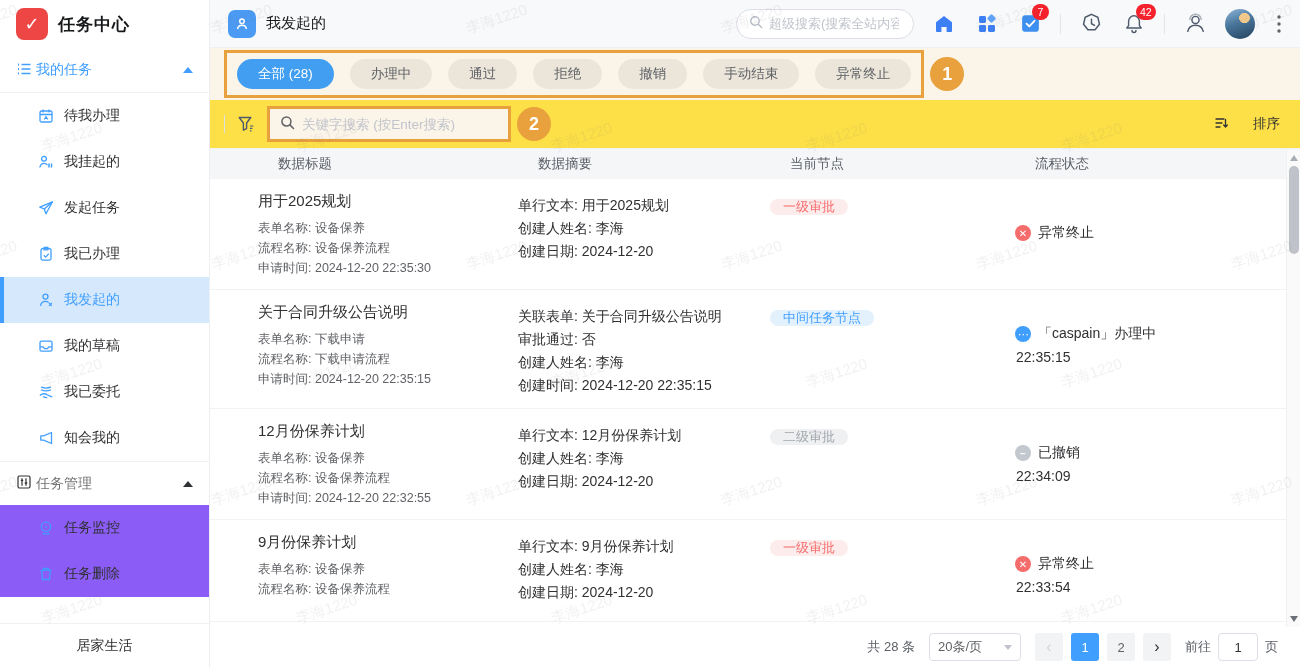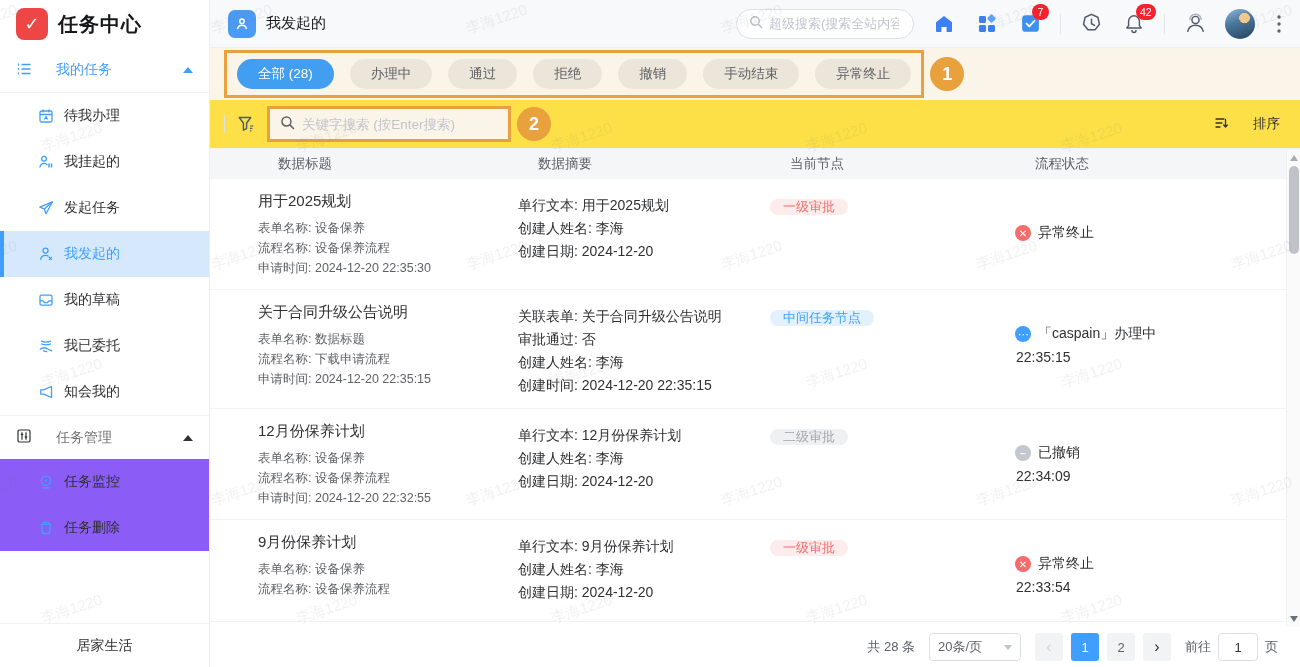--- a/index.html
+++ b/index.html
@@ -8,22 +8,22 @@
   .app { position:relative; width:1300px; height:667px; overflow:hidden; background:#fff; }
 
   
   .wm-layer { position:absolute; inset:0; z-index:60; pointer-events:none; overflow:hidden; }
   .wm { position:absolute; font-size:15px; color:rgba(120,120,120,.10); transform:rotate(-18deg); white-space:nowrap; }
 
   
   .sidebar { position:absolute; left:0; top:0; bottom:0; width:210px; background:#fff; border-right:1px solid #ECEEF1; z-index:5; display:flex; flex-direction:column; }
   .logo-row { display:flex; align-items:center; gap:10px; height:48px; padding-left:16px; flex:0 0 auto; }
   .logo-badge { width:32px; height:32px; border-radius:8px; background:#EE4545; display:flex; align-items:center; justify-content:center; color:#fff; font-size:18px; font-weight:bold; }
-  .logo-title { font-size:20px; font-weight:bold; color:#17181A; letter-spacing:1px; }
-  .sb-group-hd { display:flex; align-items:center; height:44px; padding:0 16px; gap:24px; font-size:14px; flex:0 0 auto; }
+  .logo-title { font-size:17px; font-weight:bold; color:#17181A; letter-spacing:1px; }
+  .sb-group-hd { display:flex; align-items:center; height:44px; padding:0 16px; gap:4px; font-size:14px; flex:0 0 auto; }
   .sb-group-hd.blue { color:#409EFF; }
   .sb-group-hd.dark { color:#737373; border-top:1px solid #F0F2F5; }
   .sb-group-hd .tri { margin-left:auto; width:0; height:0; border-left:5px solid transparent; border-right:5px solid transparent; border-bottom:6px solid currentColor; }
   .sb-divider { height:1px; background:#F0F2F5; margin:0; flex:0 0 auto; }
   .sb-item { display:flex; align-items:center; gap:10px; height:46px; padding-left:38px; color:#303133; cursor:pointer; position:relative; flex:0 0 auto; }
   .sb-item .ic { display:flex; color:#409EFF; }
   .sb-item.active { background:#D6E9FC; color:#409EFF; }
   .sb-item.active::before { content:""; position:absolute; left:0; top:0; bottom:0; width:4px; background:#409EFF; }
   .sb-sub { background:#8b5cf6; flex:0 0 auto; }
   .sb-spacer { flex:1 1 auto; }
@@ -148,20 +148,30 @@
     </div>
     <div class="sb-item">
       <span class="ic">
           <svg width="16" height="16" viewBox="0 0 16 16" fill="none" stroke="#409EFF" stroke-width="1.3" stroke-linejoin="round">
             <path d="M14.5 1.8L1.8 7.2l4.5 1.8 1.7 4.8 6.5-12z"></path>
             <path d="M6.3 9L14.5 1.8"></path>
           </svg>
         </span>
       <span>发起任务</span>
     </div>
+    <div class="sb-item">
+      <span class="ic">
+          <svg width="16" height="16" viewBox="0 0 16 16" fill="none" stroke="#409EFF" stroke-width="1.3" stroke-linejoin="round">
+            <rect x="3" y="2.6" width="10" height="11.5" rx="1.5"></rect>
+            <path d="M6 1.4h4v2.4H6z"></path>
+            <path d="M5.8 9.2l1.9 1.9 3-3.3"></path>
+          </svg>
+        </span>
+      <span>我已办理</span>
+    </div>
     <div class="sb-item active">
       <span class="ic">
           <svg width="16" height="16" viewBox="0 0 16 16" fill="none" stroke="#409EFF" stroke-width="1.3" stroke-linejoin="round">
             <circle cx="7.5" cy="4.6" r="2.5"></circle>
             <path d="M2.5 13.8c.5-2.9 2.4-4.4 5-4.4 1.2 0 2.3.3 3.1 1"></path>
             <path d="M11 11l2.8 2.8M13.8 11L11 13.8" stroke-width="1.2"></path>
           </svg>
         </span>
       <span>我发起的</span>
     </div>
@@ -373,21 +383,21 @@
               <span class="s-ic error">✕</span>
               <span>异常终止</span>
             </div>
         </div>
       </div>
 
       <div class="grid row">
         <div class="avatar-cell"><span class="row-avatar"></span></div>
         <div>
           <div class="row-title">关于合同升级公告说明</div>
-          <div class="meta-line">表单名称: 数据标题</div>
+          <div class="meta-line">表单名称: 下载申请</div>
           <div class="meta-line">流程名称: 下载申请流程</div>
           <div class="meta-line">申请时间: 2024-12-20 22:35:15</div>
         </div>
         <div style="padding-top:2px;">
           <div class="sum-line">关联表单: 关于合同升级公告说明</div>
           <div class="sum-line">审批通过: 否</div>
           <div class="sum-line">创建人姓名: 李海</div>
           <div class="sum-line">创建时间: 2024-12-20 22:35:15</div>
         </div>
         <div style="padding-top:6px;"><span class="badge blue">中间任务节点</span></div>

